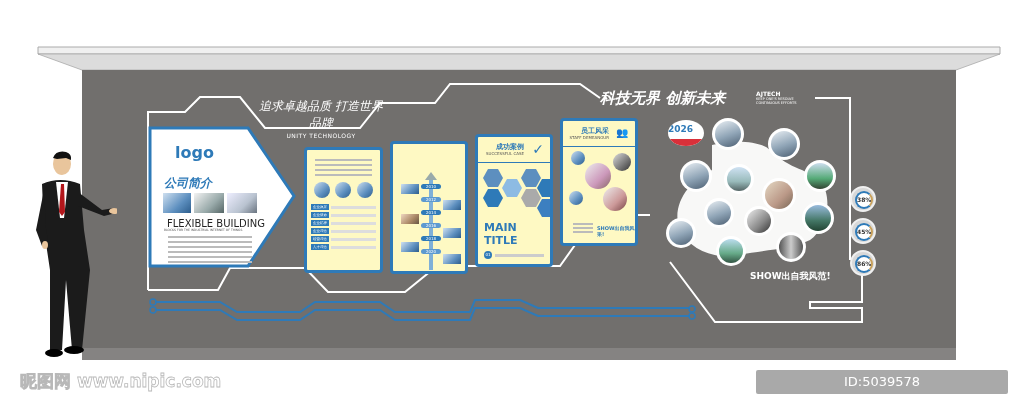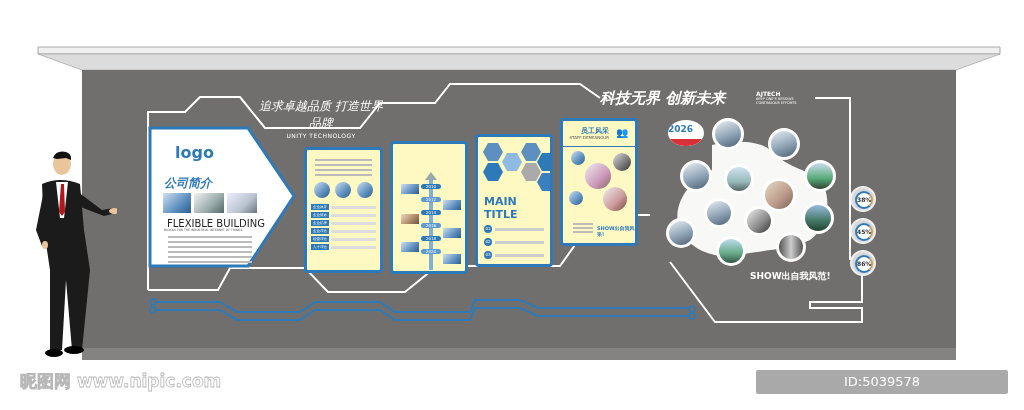--- a/index.html
+++ b/index.html
@@ -134,20 +134,25 @@
     </div>
     <div class="img" style="position:absolute;left:8px;top:40px;width:18px;height:10px"></div>
     <div class="img" style="position:absolute;left:50px;top:56px;width:18px;height:10px"></div>
     <div class="img" style="position:absolute;left:8px;top:70px;width:18px;height:10px;background:linear-gradient(135deg,#f0d8c0,#a86 60%,#654)"></div>
     <div class="img" style="position:absolute;left:50px;top:84px;width:18px;height:10px"></div>
     <div class="img" style="position:absolute;left:8px;top:98px;width:18px;height:10px"></div>
     <div class="img" style="position:absolute;left:50px;top:110px;width:18px;height:10px"></div>
   </div>
 
   <div class="abs panel" style="left:475px;top:134px;width:78px;height:133px">
+    <div class="phead">
+        <span class="zh">成功案例</span>
+        <span class="en">SUCCESSFUL CASE</span>
+        <span class="ic">✓</span>
+      </div>
     <svg width="72" height="50" style="margin:4px 0 0 2px">
       <polygon points="8,2 18,2 23,11 18,20 8,20 3,11" fill="#5d8fbf"></polygon>
       <polygon points="46,2 56,2 61,11 56,20 46,20 41,11" fill="#5d8fbf"></polygon>
       <polygon points="27,12 37,12 42,21 37,30 27,30 22,21" fill="#8dbbe3"></polygon>
       <polygon points="62,12 72,12 77,21 72,30 62,30 57,21" fill="#2e7ab8"></polygon>
       <polygon points="8,22 18,22 23,31 18,40 8,40 3,31" fill="#2e7ab8"></polygon>
       <polygon points="46,22 56,22 61,31 56,40 46,40 41,31" fill="#aaa"></polygon>
       <polygon points="62,32 72,32 77,41 72,50 62,50 57,41" fill="#3c7fc0"></polygon>
     </svg>
     <div style="margin:0 0 0 6px;font-size:11px;font-weight:bold;color:#2e7ab8">MAIN TITLE</div>

